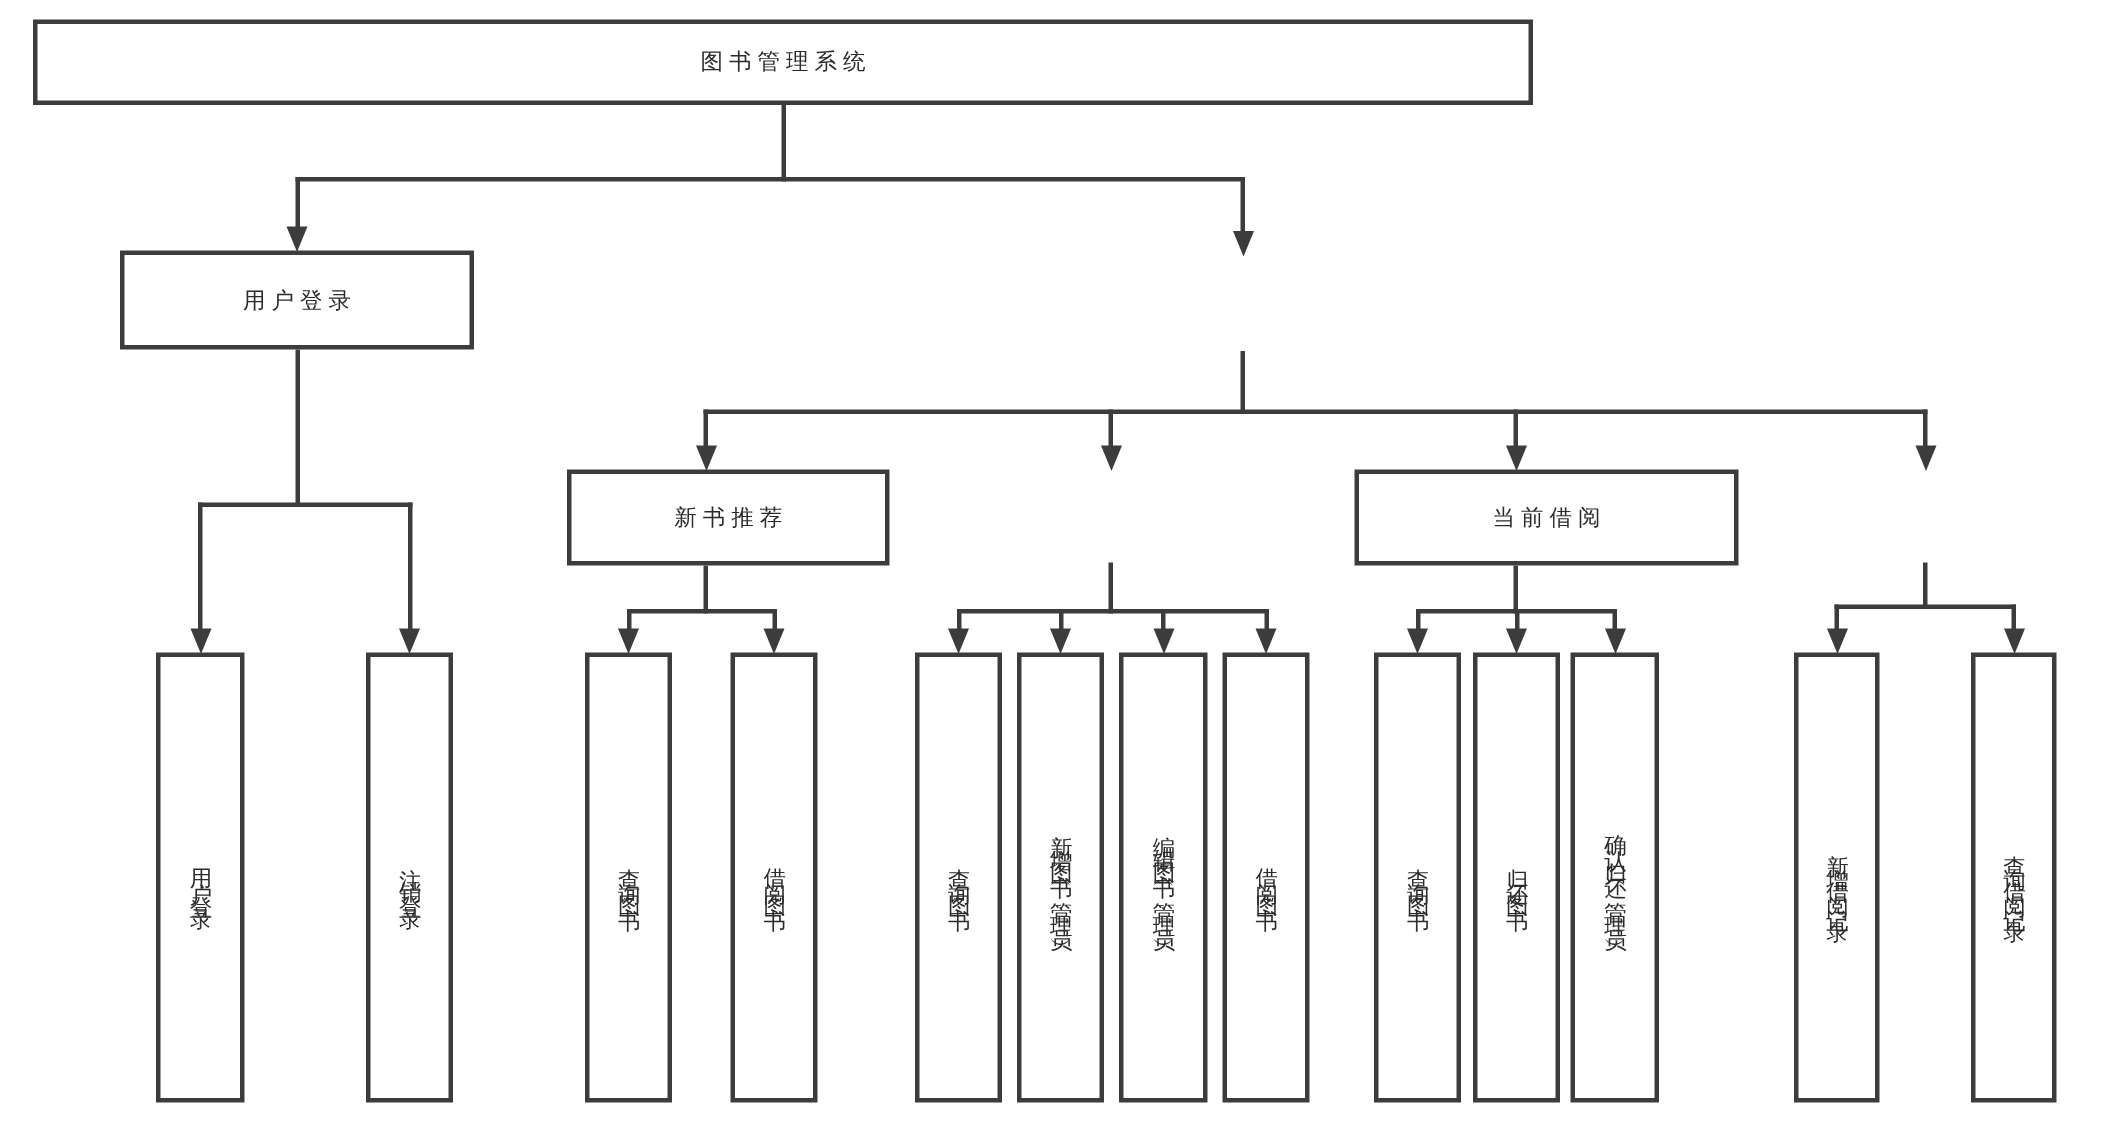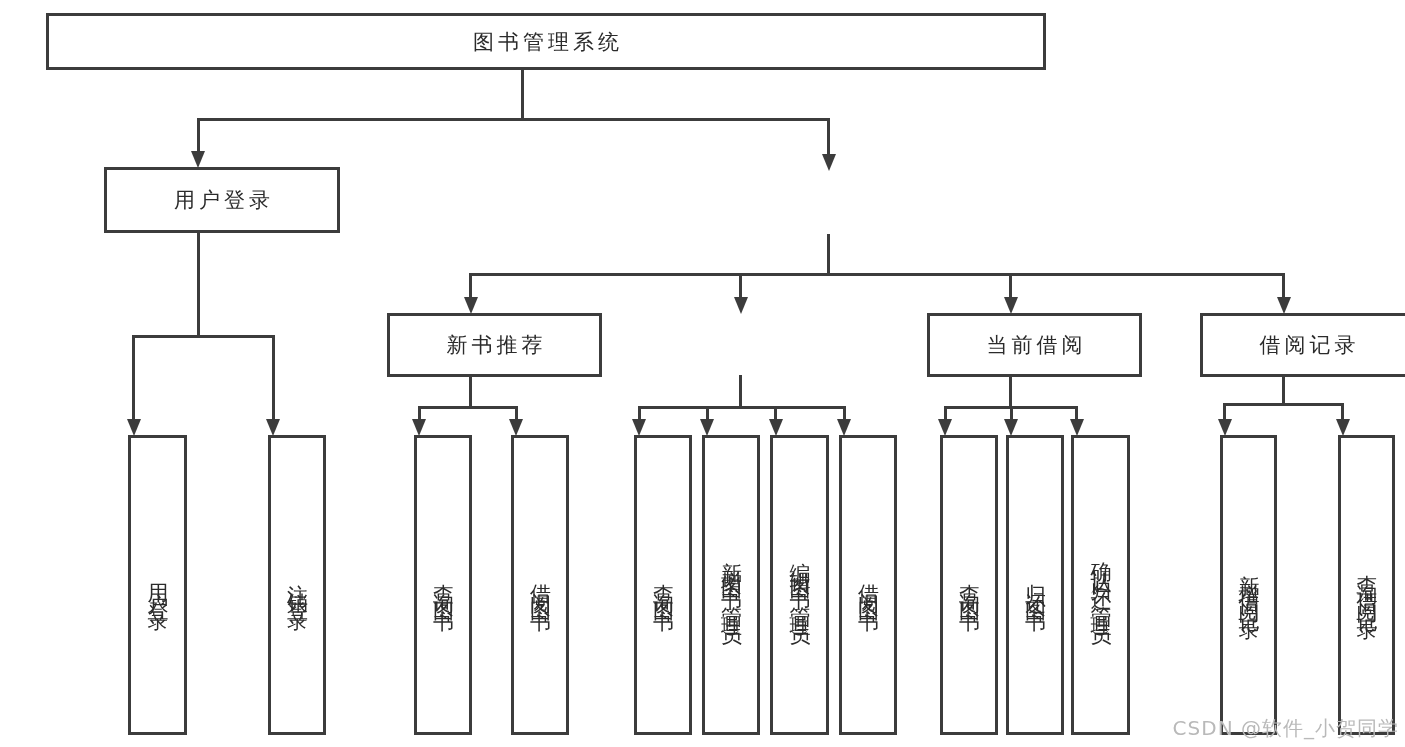--- a/index.html
+++ b/index.html
@@ -14,23 +14,22 @@
     background: #ffffff;
   }
   .node {
     position: absolute;
     background: #ffffff;
     border: 3px solid var(--line-color, #3c3c3c);
     display: flex;
     align-items: center;
     justify-content: center;
     color: var(--text-color, #2b2b2b);
-    font-size: 21px;
+    font-size: 15px;
     z-index: 2;
-    margin-left: 24px;
   }
   .node .node-label {
     letter-spacing: 4px;
     text-indent: 4px;
     white-space: nowrap;
   }
   .node.vertical .node-label {
     writing-mode: vertical-rl;
     text-orientation: mixed;
     letter-spacing: 9px;
@@ -59,35 +58,31 @@
     letter-spacing: 1px;
     color: var(--watermark-color, #b9b9b9);
     z-index: 5;
     white-space: nowrap;
   }
 </style>
 </head>
 <body>
 
 <div class="canvas">
-  <div class="watermark">CSDN @软件_小贺同学</div>
 <div class="node" style="left: 22px; top: 13px; width: 1000px; height: 57px;">
     <span class="node-label">图书管理系统</span>
   </div>
     <div class="node" style="left: 80px; top: 167px; width: 236px; height: 66px;">
     <span class="node-label">用户登录</span>
   </div>
-    <div class="node" style="left: 363px; top: 313px; width: 215px; height: 64px;">
+    <div class="node" style="left: 378px; top: 313px; width: 215px; height: 64px;">
     <span class="node-label">新书推荐</span>
   </div>
-    <div class="node" style="left: 903px; top: 313px; width: 215px; height: 64px;">
+    <div class="node" style="left: 903px; top: 313px; width: 256px; height: 64px;">
     <span class="node-label">当前借阅</span>
-  </div>
-    <div class="node" style="left: 1176px; top: 313px; width: 215px; height: 64px;">
-    <span class="node-label">借阅记录</span>
   </div>
     <div class="node vertical" style="left: 104px; top: 435px; width: 59px; height: 300px;">
     <span class="node-label">用户登录</span>
   </div>
     <div class="node vertical" style="left: 244px; top: 435px; width: 58px; height: 300px;">
     <span class="node-label">注销登录</span>
   </div>
     <div class="node vertical" style="left: 390px; top: 435px; width: 58px; height: 300px;">
     <span class="node-label">查询图书</span>
   </div>

